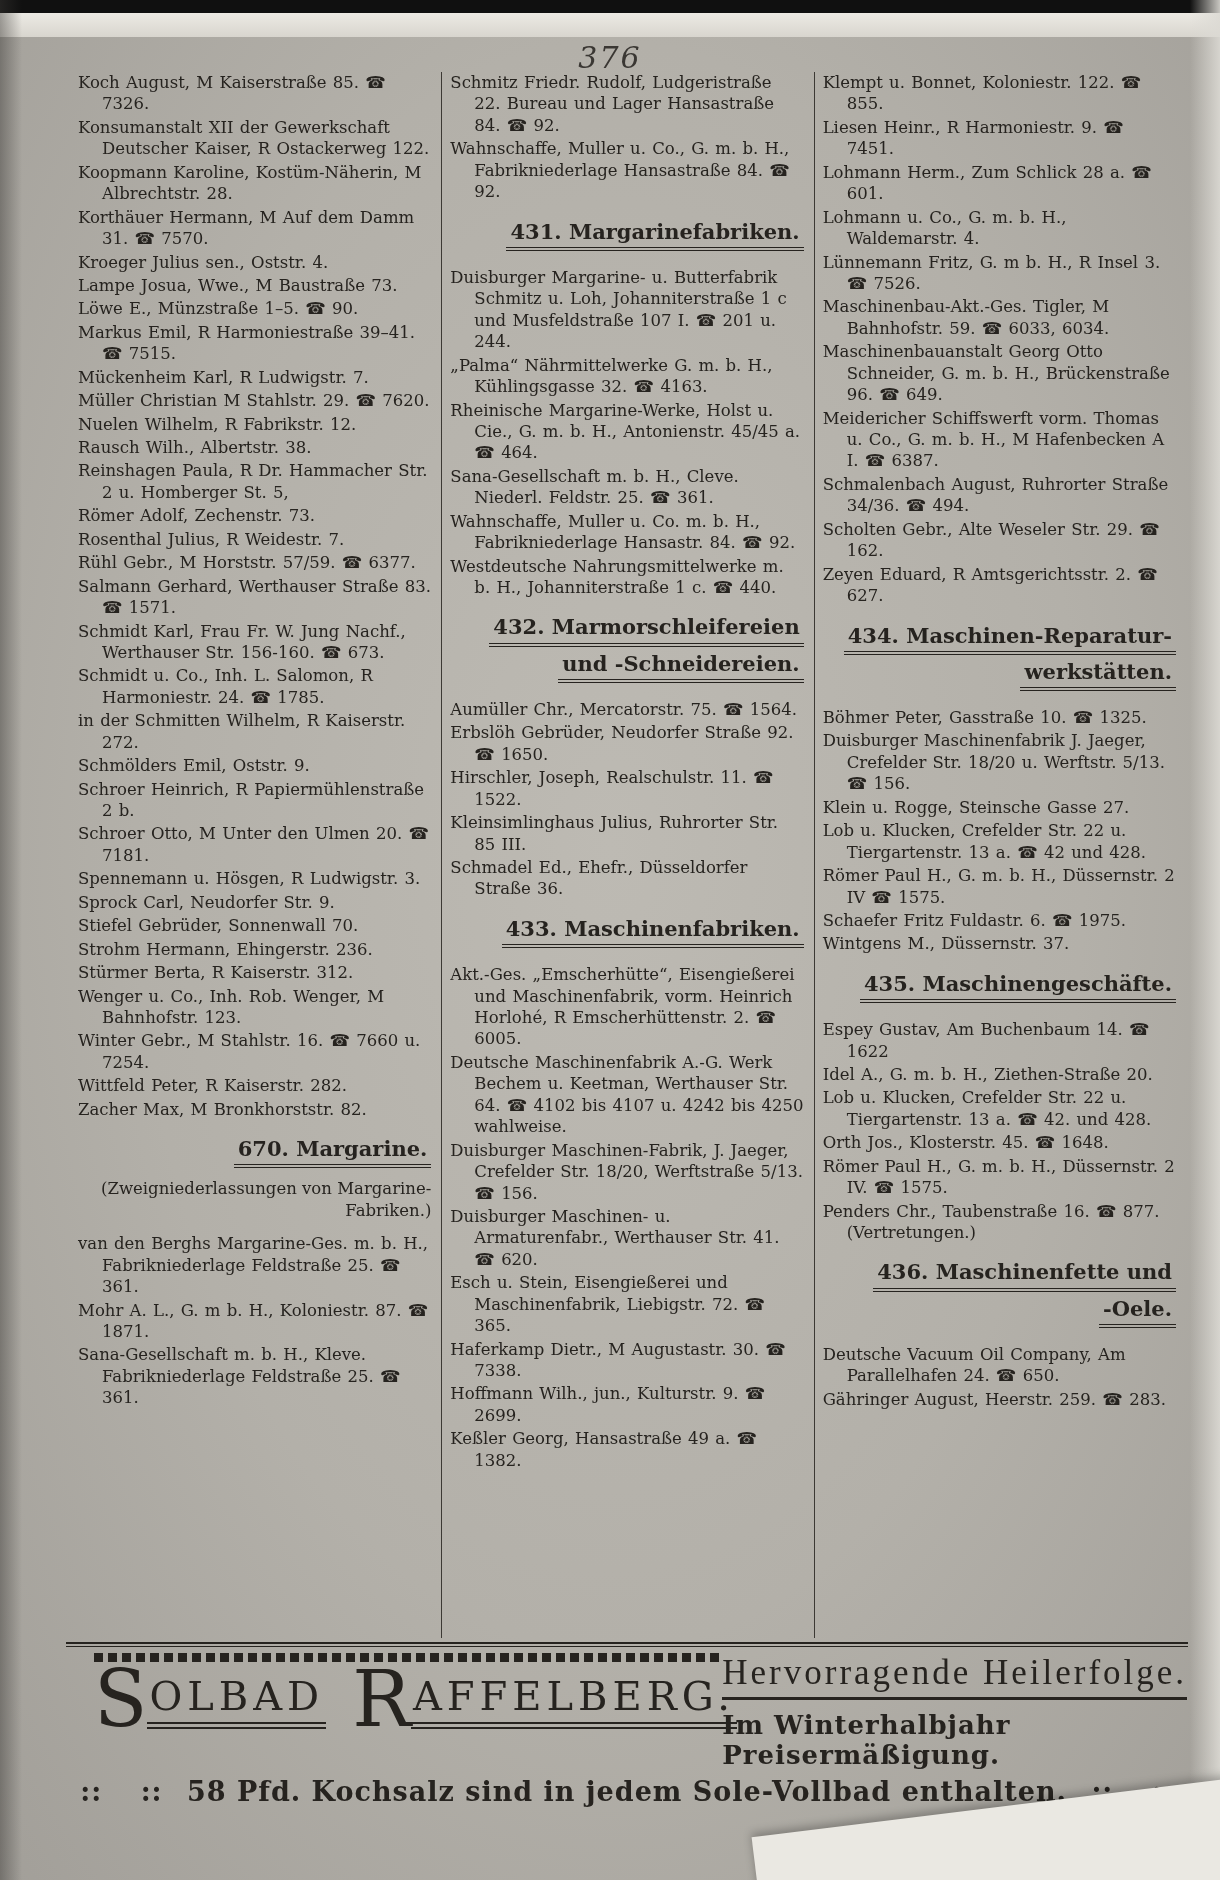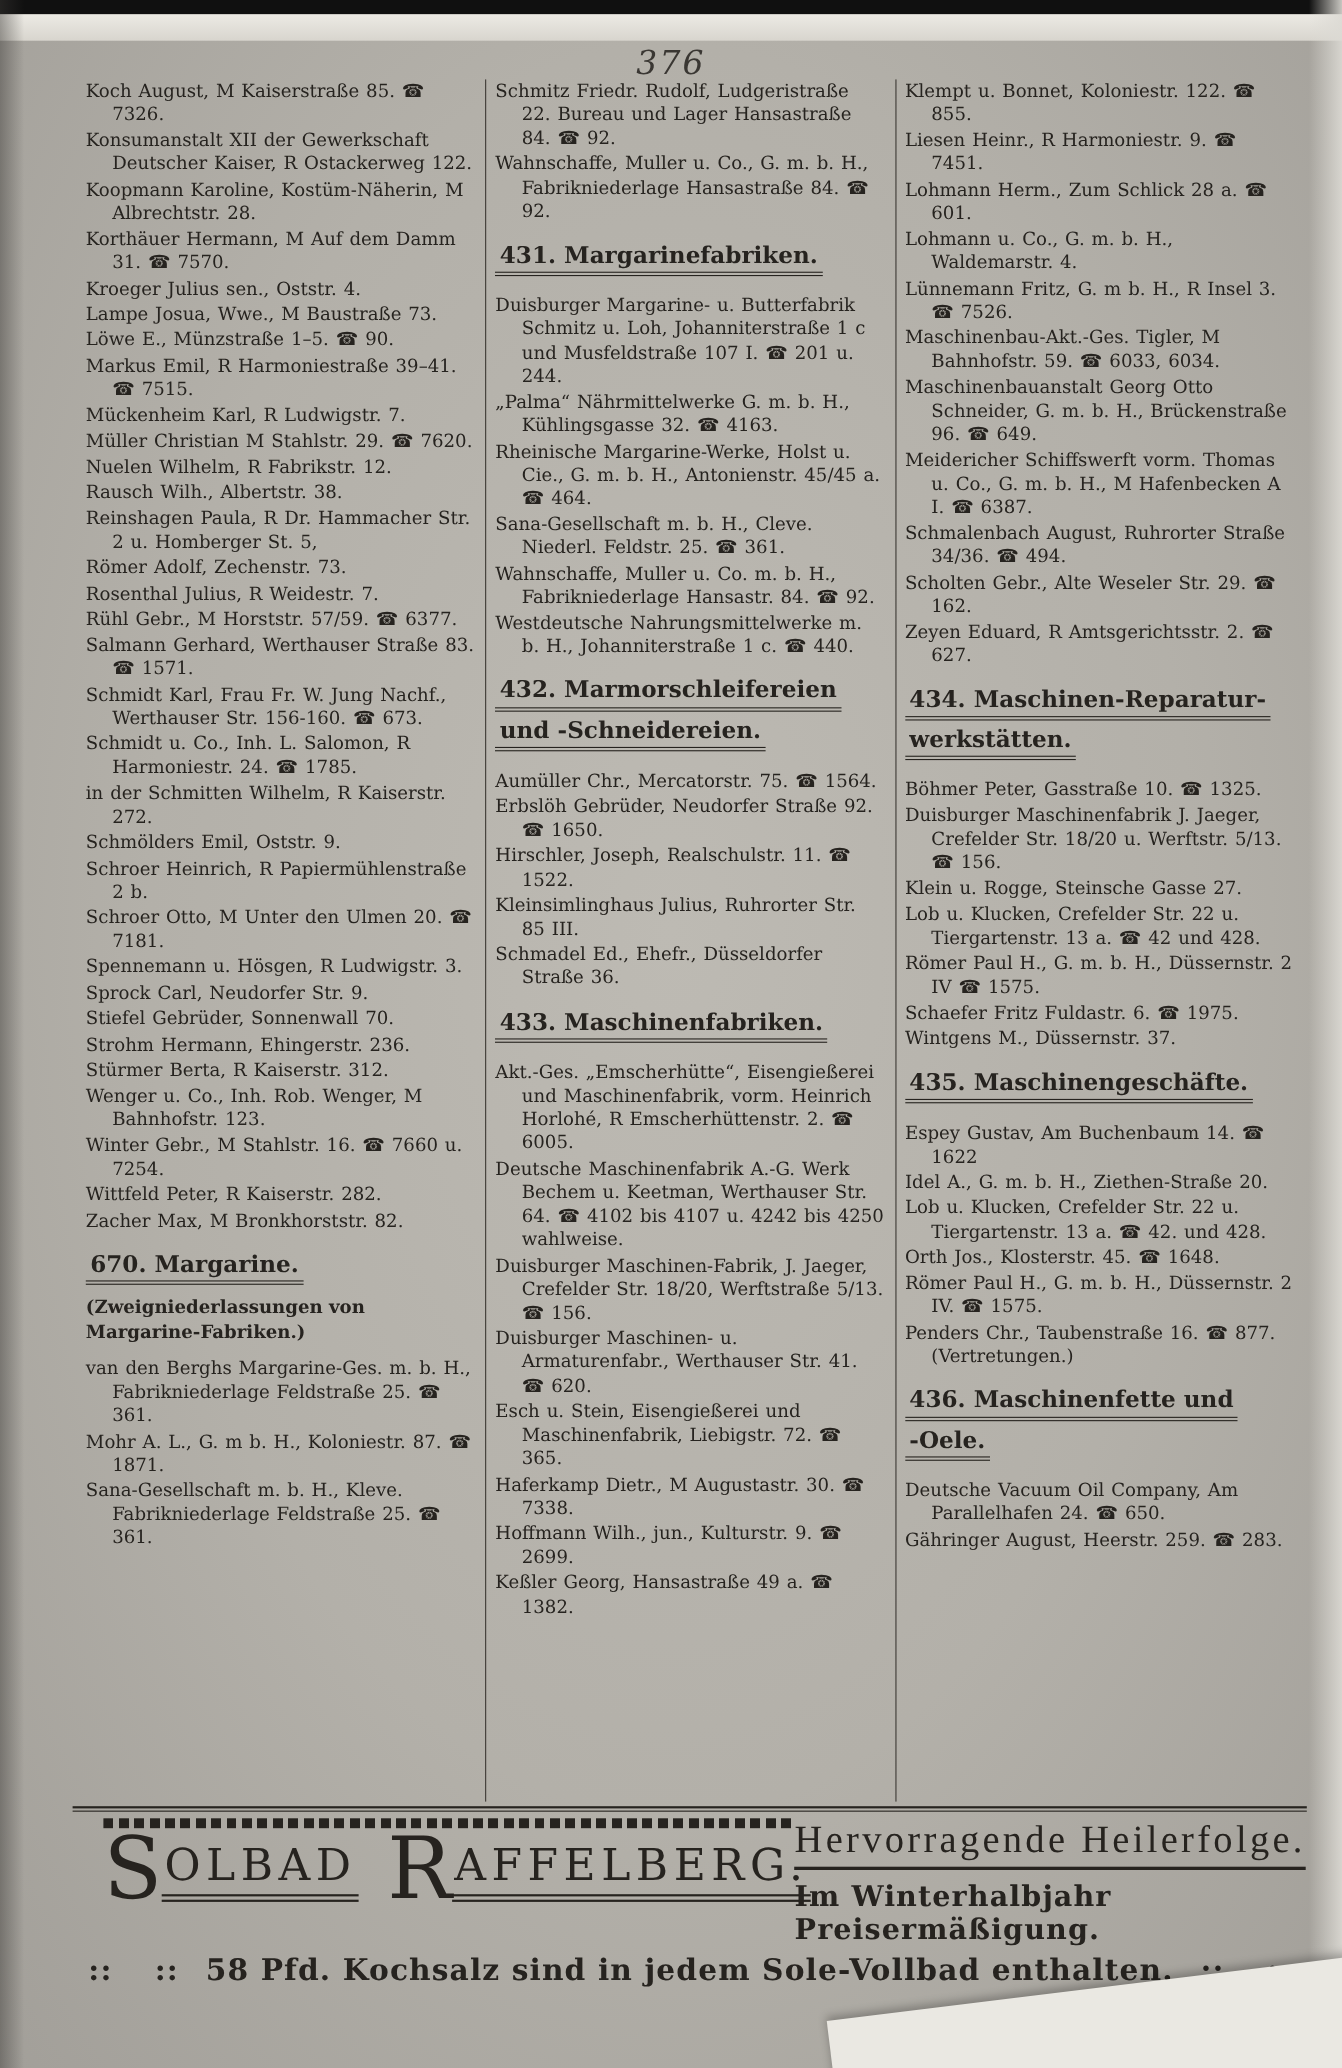--- a/index.html
+++ b/index.html
@@ -16,24 +16,24 @@
   .page-number{position:absolute;top:40px;left:0;width:100%;text-align:center;font-style:italic;
                font-size:30px;letter-spacing:2px;color:#3a3733;}
   
   .cols{position:absolute;left:70px;top:72px;width:1116px;height:1566px;display:flex;overflow:hidden;}
   .col{flex:1 1 0;padding:0 10px 0 8px;overflow:hidden;}
   .col + .col{border-left:1.5px solid #3c3934;}
   .entry{font-size:16.5px;line-height:1.3;padding-left:24px;text-indent:-24px;margin:0 0 2px 0;
          word-spacing:1px;}
   .ename{font-weight:normal;}
   .ename.b{font-weight:normal;}
-  .sect{text-align:left;margin:16px 0 12px 0;}
+  .sect{text-align:right;margin:16px 0 12px 0;}
   .sect-line{display:inline-block;font-weight:bold;font-size:21px;line-height:1.25;
              border-bottom:4px double #26231f;padding:0 4px 2px 4px;margin:0 0 4px 0;}
-  .sect-sub{font-weight:bold;font-size:16.5px;line-height:1.3;margin-top:6px;}
+  .sect-sub{font-weight:normal;font-size:16.5px;line-height:1.3;margin-top:6px;}
   
   .ad{position:absolute;left:66px;top:1642px;width:1122px;}
   .ad-rule{border-top:2px solid #26231f;border-bottom:1px solid #26231f;height:2px;margin-bottom:4px;}
   .ad-body{display:flex;align-items:flex-start;}
   .ad-left{width:56%;padding-left:28px;}
   .deco-dashes{height:9px;margin:2px 0 4px 0;
     background:repeating-linear-gradient(90deg,#26231f 0 9px,transparent 9px 14px);}
   .brand{display:flex;align-items:flex-start;white-space:nowrap;}
   .brand-seg{display:flex;align-items:flex-start;margin-right:26px;}
   .brand-initial{font-size:78px;line-height:.85;font-weight:normal;}

